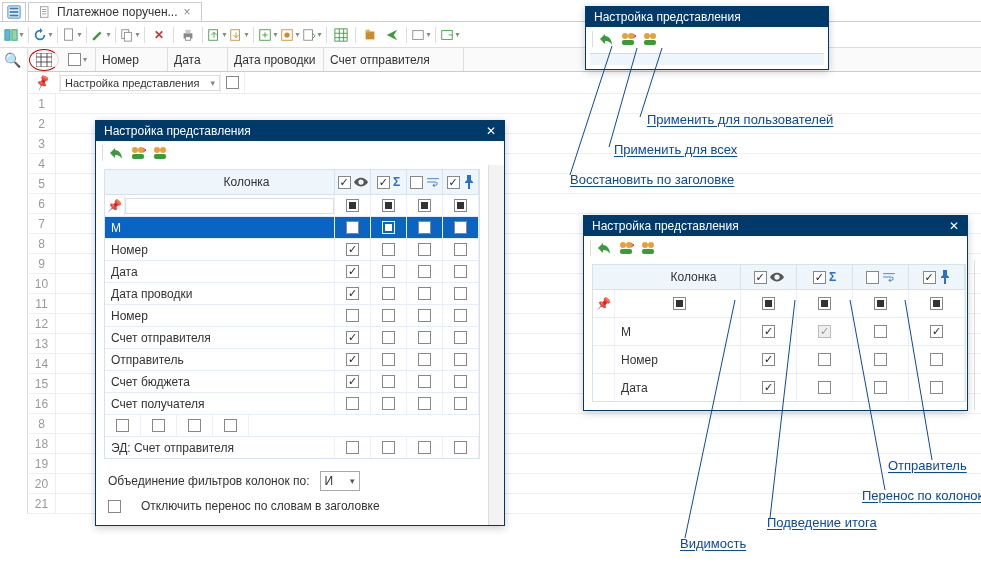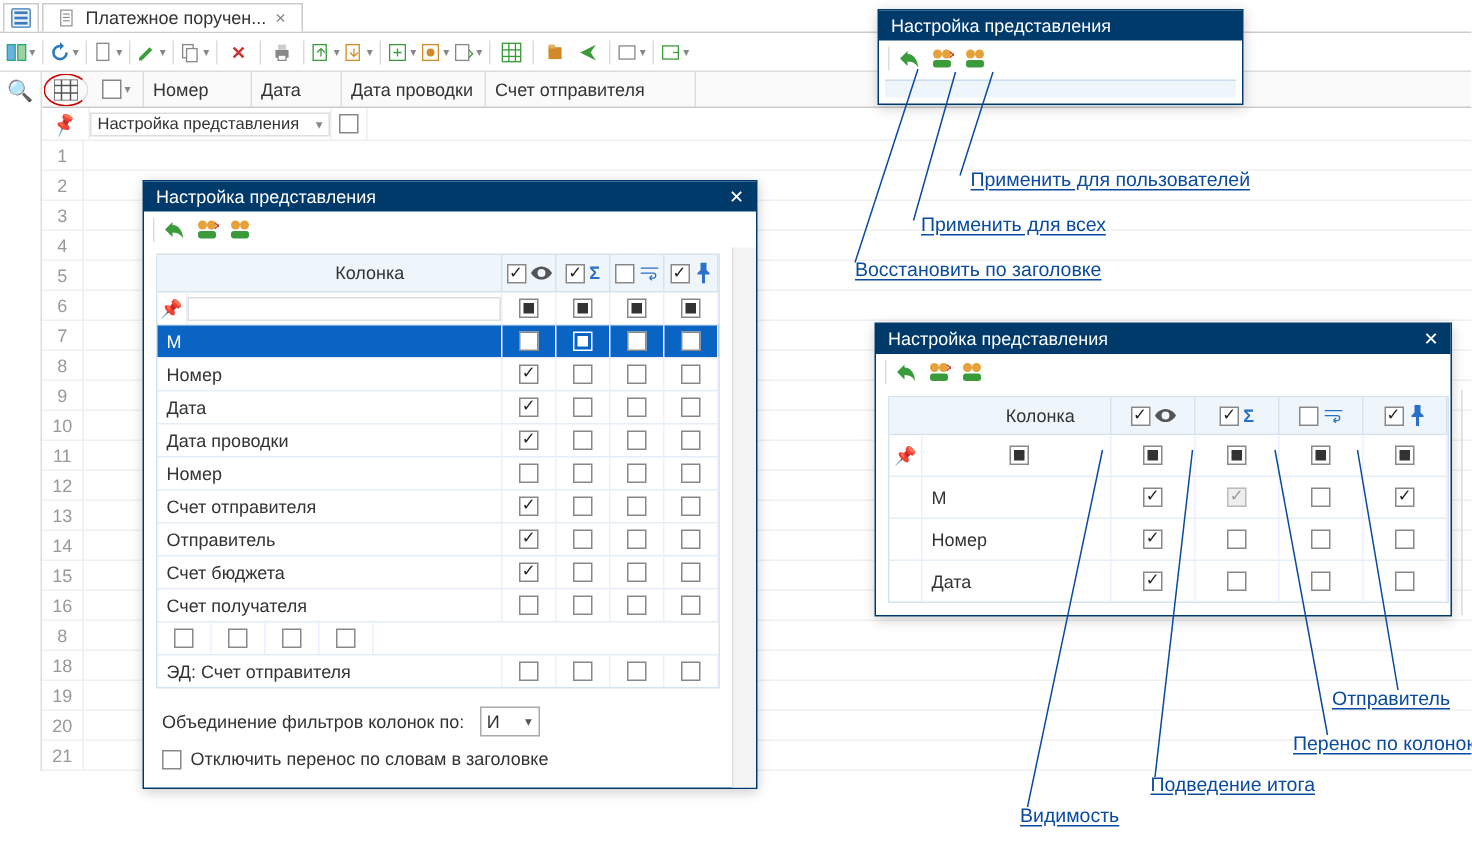--- a/index.html
+++ b/index.html
@@ -68,21 +68,21 @@
   .cfg-row .cname { flex:1; justify-content:flex-start; padding-left:6px; }
   .cfg-row.sel { background:#0a64c4; color:#fff; }
   .cfg-row.sel .cname { color:#fff; }
   .scroll-stub { width:16px; background:#f3f3f3; border-left:1px solid #ddd; }
   .with-scroll { display:flex; }
   .cfg-body { flex:1; }
   .dlg-bottom { padding: 8px 12px 12px; }
   .dlg-bottom .line1 { display:flex; align-items:center; gap:10px; margin-bottom:8px; }
   .combo { border:1px solid #aaa; width:40px; height:20px; display:flex; align-items:center; justify-content:space-between; padding:0 4px; }
   .combo .arr { font-size:9px; color:#555; }
-  .chk-line { display:flex; align-items:center; gap:6px; }
+  .chk-line { display:flex; align-items:center; gap:20px; }
   
   .cb { width:13px; height:13px; border:1px solid #888; background:#fff; display:inline-flex; align-items:center; justify-content:center; }
   .cb.checked::after { content:"✓"; font-size:11px; color:#222; line-height:1; }
   .cb.checked.white::after { color:#fff; }
   .cb.indet::after { content:""; width:7px; height:7px; background:#333; }
   .cb.indet.selrow::after { background:#fff; }
   .cb.disabled { background:#eee; border-color:#bbb; }
   .cb.disabled.checked::after { color:#999; }
   
   .eye { color:#555; }

